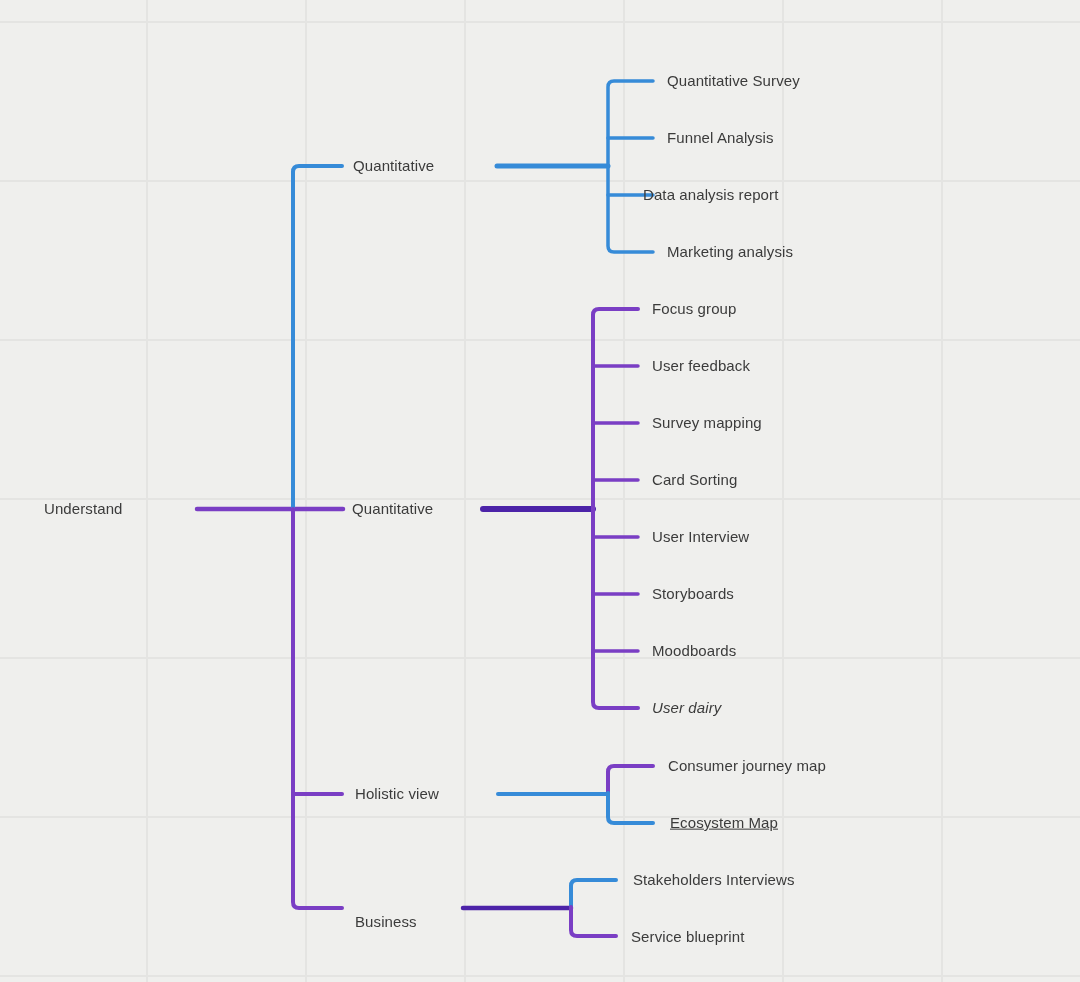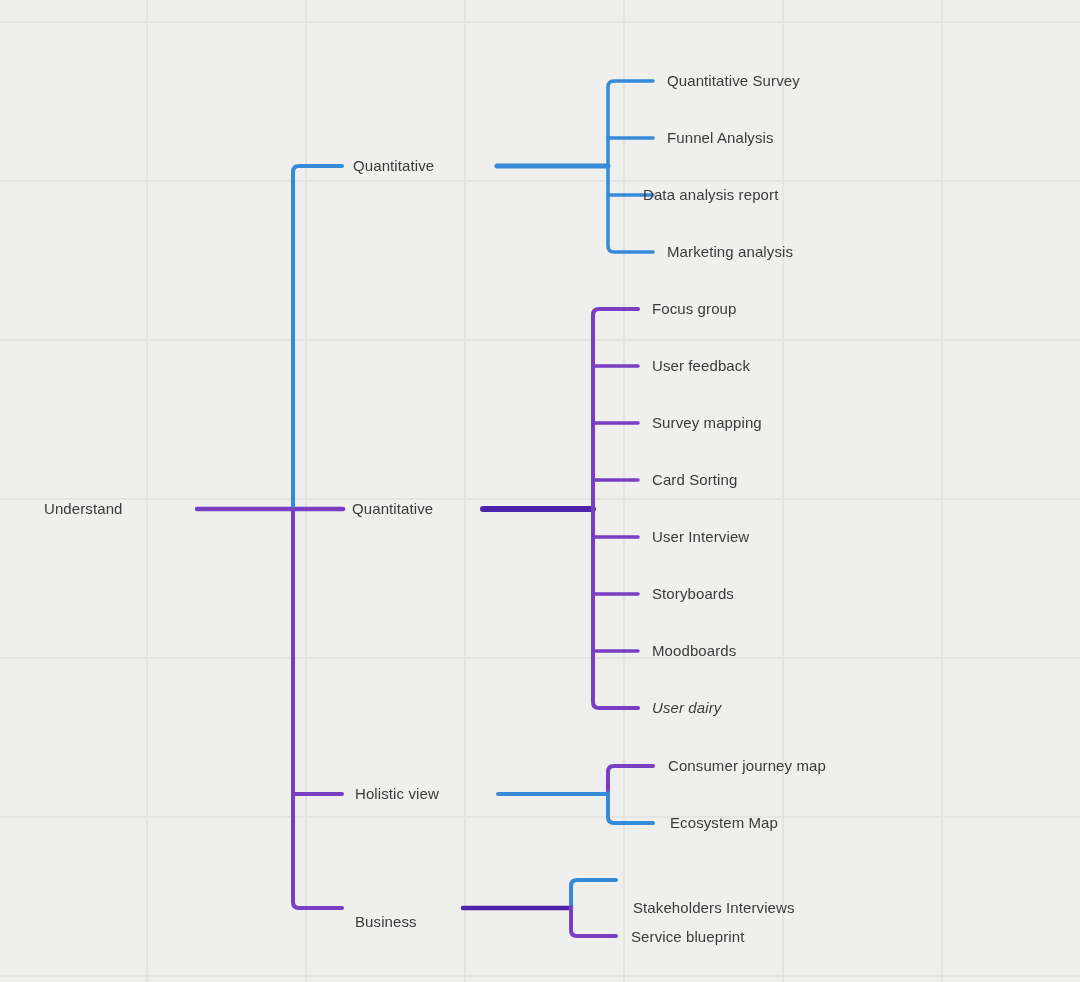--- a/index.html
+++ b/index.html
@@ -71,17 +71,17 @@
       <div class="node-label" style="left: 667px; top: 252px; color: rgb(59, 59, 59);">Marketing analysis</div>
       <div class="node-label" style="left: 652px; top: 309px; color: rgb(59, 59, 59);">Focus group</div>
       <div class="node-label" style="left: 652px; top: 366px; color: rgb(59, 59, 59);">User feedback</div>
       <div class="node-label" style="left: 652px; top: 423px; color: rgb(59, 59, 59);">Survey mapping</div>
       <div class="node-label" style="left: 652px; top: 480px; color: rgb(59, 59, 59);">Card Sorting</div>
       <div class="node-label" style="left: 652px; top: 537px; color: rgb(59, 59, 59);">User Interview</div>
       <div class="node-label" style="left: 652px; top: 594px; color: rgb(59, 59, 59); text-align: right;">Storyboards</div>
       <div class="node-label" style="left: 652px; top: 651px; color: rgb(59, 59, 59);">Moodboards</div>
       <div class="node-label" style="left: 652px; top: 708px; color: rgb(59, 59, 59); font-style: italic;">User dairy</div>
       <div class="node-label" style="left: 668px; top: 766px; color: rgb(59, 59, 59);">Consumer journey map</div>
-      <div class="node-label" style="left: 670px; top: 823px; color: rgb(59, 59, 59);">Ecosystem Map</div>
-      <div class="node-label" style="left: 633px; top: 908px; color: rgb(59, 59, 59);">Stakeholders Interviews</div>
+      <div class="node-label" style="left: 670px; top: 823px; color: rgb(59, 59, 59); text-decoration: underline;">Ecosystem Map</div>
+      <div class="node-label" style="left: 633px; top: 880px; color: rgb(59, 59, 59);">Stakeholders Interviews</div>
       <div class="node-label" style="left: 631px; top: 937px; color: rgb(59, 59, 59);">Service blueprint</div>
     </div>
 </div>
 
 </body></html>

